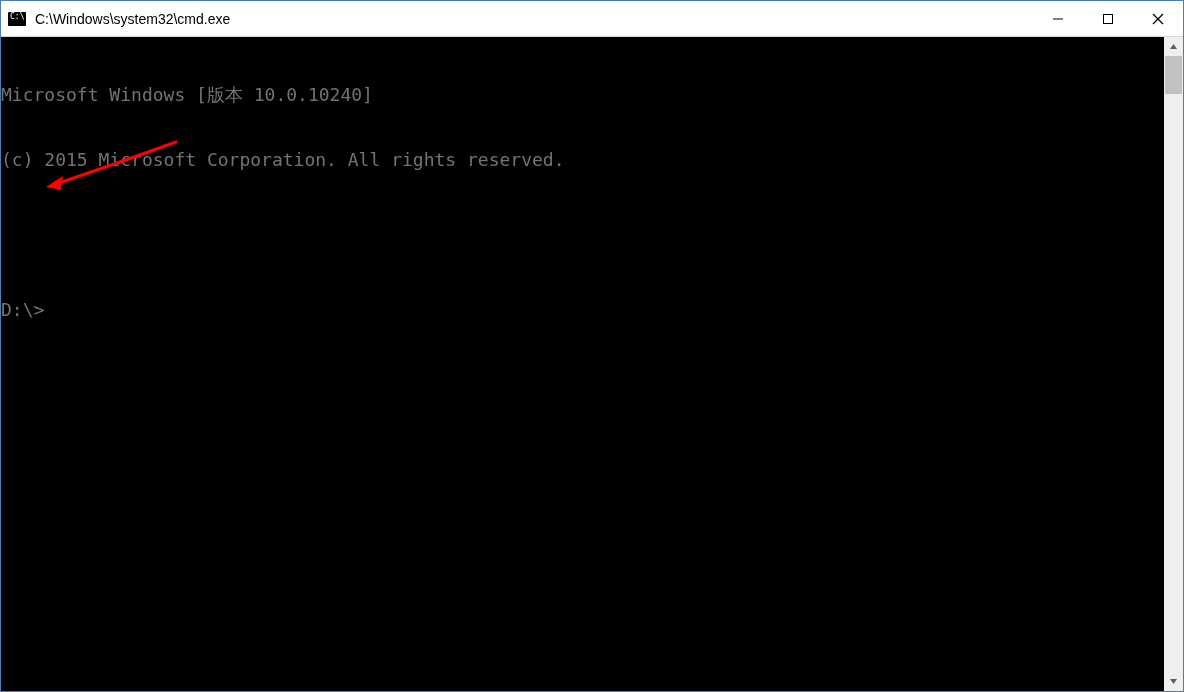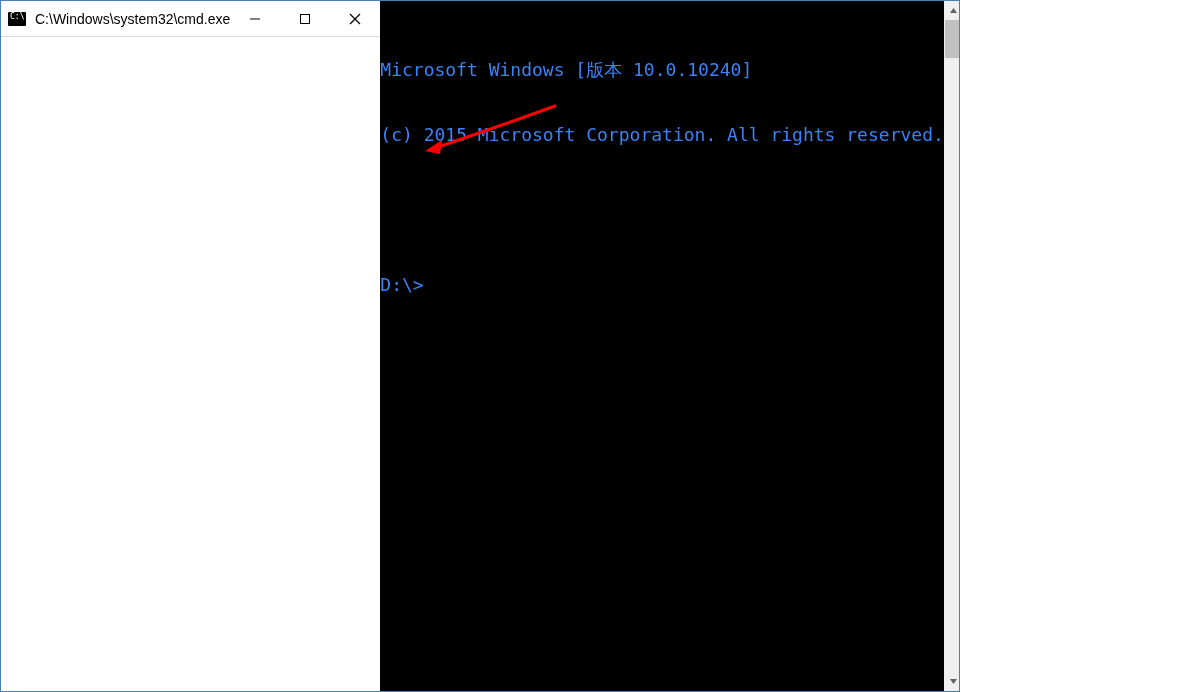--- a/index.html
+++ b/index.html
@@ -8,25 +8,25 @@
       box-sizing: border-box;
     }
     body {
       width: 1184px;
       height: 692px;
       font-family: "Segoe UI", Tahoma, sans-serif;
       background: #fff;
       overflow: hidden;
     }
     .window {
-      width: 960px;
+      width: 1184px;
       height: 692px;
       border: 1px solid #4a7eb5;
       display: flex;
-      flex-direction: row;
+      flex-direction: column;
       background: #fff;
       justify-content: space-between;
     }
     .titlebar {
       height: 36px;
       display: flex;
       align-items: center;
       background: #fff;
       border-bottom: 1px solid #d9d9d9;
       flex-shrink: 0;
@@ -82,25 +82,25 @@
     }
     .console-area {
       flex: 1;
       background: #000;
       display: flex;
       position: relative;
       overflow: hidden;
     }
     .console-content {
       flex: 1;
-      padding: 15px 0 0 0;
+      padding: 4px 0 0 0;
       font-family: "SimSun", "NSimSun", "Consolas", monospace;
       font-size: 18px;
       line-height: 21.5px;
-      color: #3b82f6;
+      color: #737373;
       white-space: pre;
       position: relative;
     }
     .console-line {
       display: block;
     }
     .scrollbar-v {
       width: 19px;
       background: #efefef;
       display: flex;

